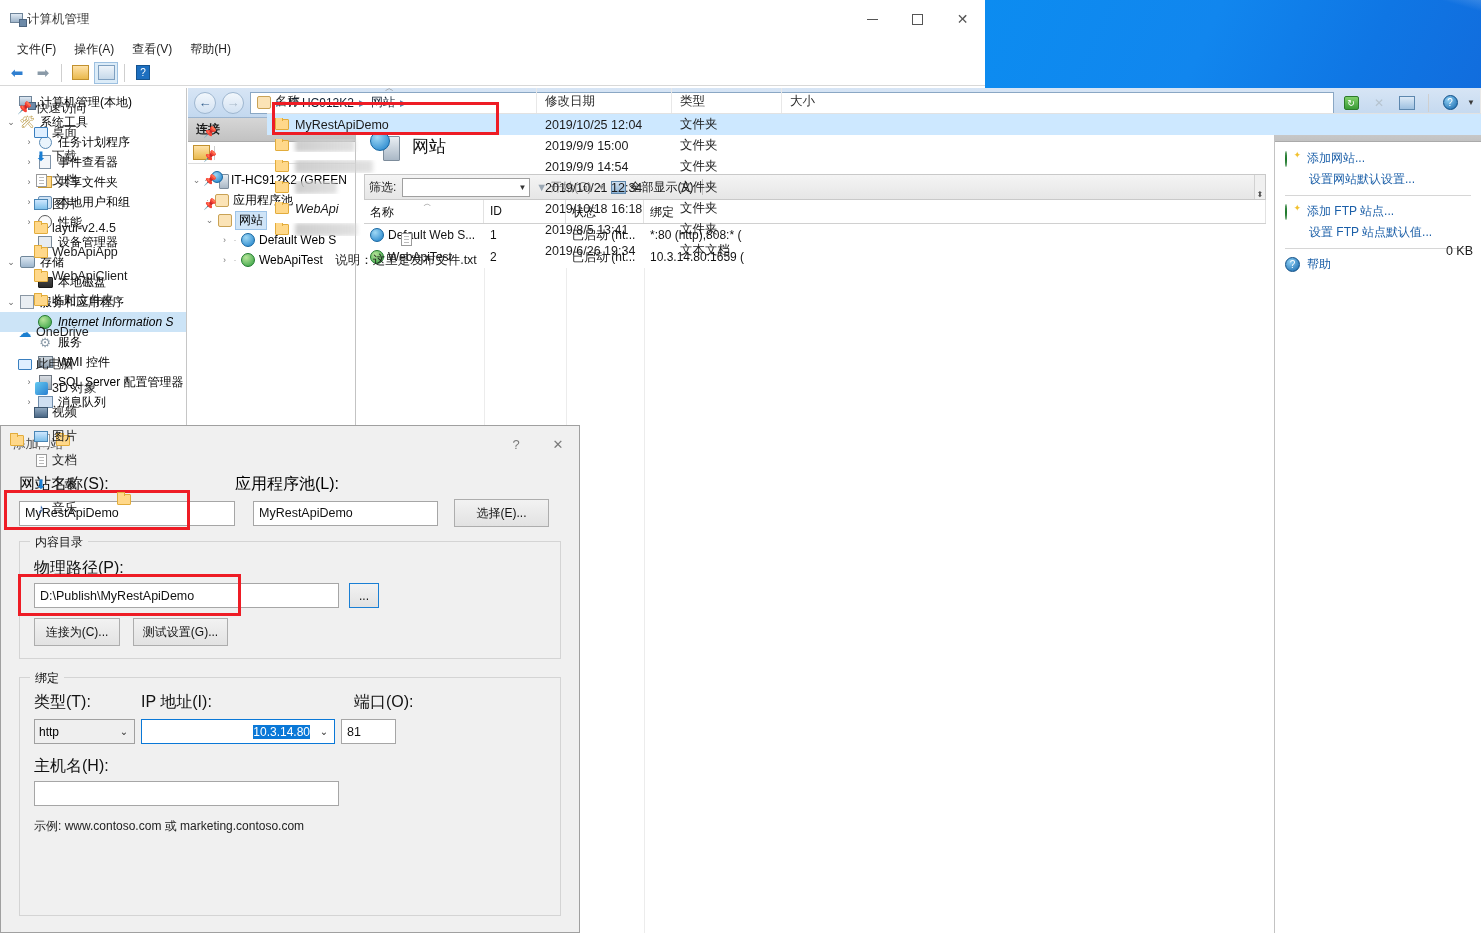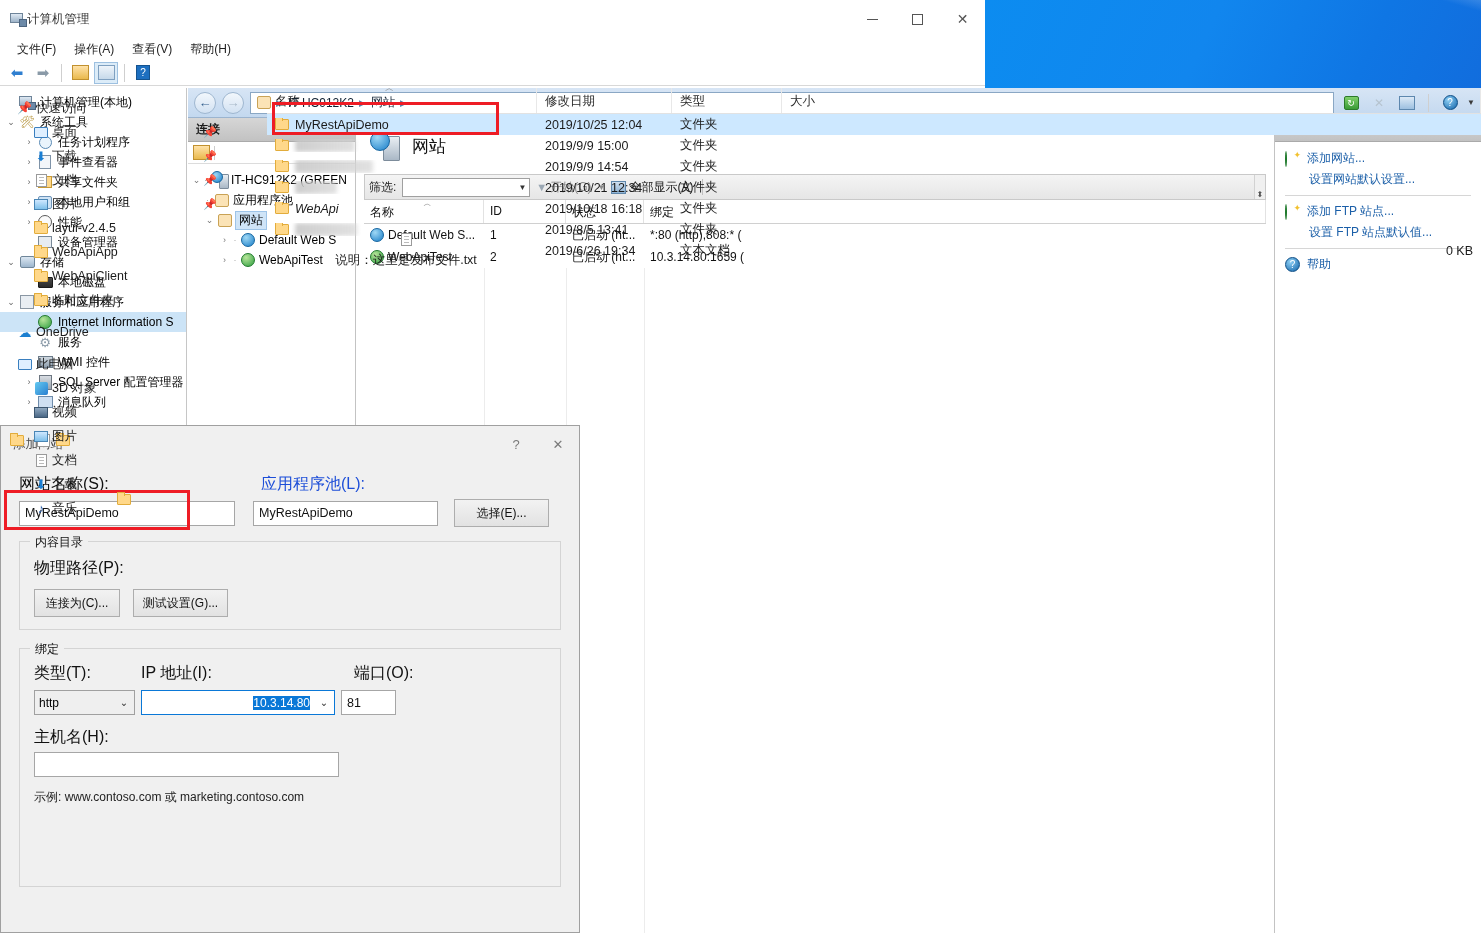--- a/index.html
+++ b/index.html
@@ -72,21 +72,21 @@
 
   #cm-body { position:absolute; left:0; top:88px; right:0; bottom:0; display:flex; background:#fff; }
   #cm-tree {
     width:187px; border-right:1px solid #c6c6c6; padding:4px 0 0 0; overflow:hidden;
     background:#fff; font-size:12px; color:#000;
   }
   .tnode { display:flex; align-items:center; height:20px; white-space:nowrap; padding-left:4px; }
   .tnode .exp { width:14px; text-align:center; color:#666; font-size:9px; flex:none; }
   .tnode .ico { width:18px; height:16px; margin-right:4px; flex:none; display:flex; align-items:center; justify-content:center; font-size:11px;}
   .tnode .lbl { overflow:hidden; }
-  .tnode.sel { background:#cce4f7; }
+  .tnode.sel { background:#cce4f7;font-style:italic; }
   .ind1 { padding-left:4px; } .ind2 { padding-left:22px; }
 
   
   #iis {
     flex:1; display:flex; flex-direction:column; background:#f0f0f0; overflow:hidden;
     border-left:1px solid #fff;
   }
   #iis-addr {
     height:30px; display:flex; align-items:center; gap:6px; padding:0 6px;
     background:linear-gradient(180deg,#d7e5f5,#c3d8ef);
@@ -149,21 +149,21 @@
   .actsep { height:1px; background:#d6d6d6; margin:5px 10px; }
 
   
   #dlg { left:0; top:425px; width:580px; height:508px; background:#f0f0f0; border:1px solid #a0a0a0; }
   #dlg-title { height:36px; display:flex; align-items:center; padding-left:12px; background:#f0f0f0; position:relative;}
   #dlg-title .t { font-size:12.5px; color:#4a4a4a; }
   #dlg-title .dbtns { position:absolute; right:0; top:0; height:36px; display:flex; }
   #dlg-title .dbtn { width:42px; height:36px; display:flex;align-items:center;justify-content:center; color:#7a7a7a; font-size:13px;}
   #dlg-body { padding:12px 18px; }
   .flabel { font-size:16px; color:#111; margin-bottom:4px; }
-  .flabel.dim { color:#1d4ed8;margin-left:26px; }
+  .flabel.dim { color:#000000; }
   .tbox { height:25px; background:#fff; border:1px solid #a6a6a6; display:flex; align-items:center; padding:0 5px; font-size:12.5px; color:#111;}
   .btn {
     height:28px; min-width:86px; background:linear-gradient(180deg,#f2f2f2,#e2e2e2); border:1px solid #adadad;
     display:flex; align-items:center; justify-content:center; font-size:12px; color:#111;
   }
   .group { border:1px solid #d4d4d4; position:relative; padding:14px 14px 12px 14px; margin-top:14px; }
   .group > .glegend { position:absolute; top:-8px; left:10px; background:#f0f0f0; padding:0 5px; font-size:12px; color:#111; }
   .redbox { position:absolute; border:3px solid #ee1c25; pointer-events:none; }
   .selbtn { border:1px solid #1a7fd4 !important; }
   .selecttext { background:#0a78d7; color:#fff; }
@@ -662,20 +662,29 @@
         <div style="width:16px;"></div>
         <div class="btn" style="width:95px;">
           <span>选择(E)...</span>
         </div>
         <div class="redbox" style="left:-15px; top:-9px; width:186px; height:40px;"></div>
       </div>
 
       <div class="group">
         <div class="glegend">内容目录</div>
         <div class="flabel" style="margin-top:2px;">物理路径(P):</div>
+        <div style="display:flex; align-items:center; gap:10px; position:relative;">
+          <div class="tbox" style="width:305px;">
+            <span>D:\Publish\MyRestApiDemo</span>
+          </div>
+          <div class="btn selbtn" style="min-width:0;width:30px;height:25px;">
+            <span>...</span>
+          </div>
+          <div class="redbox" style="left:-16px; top:-9px; width:223px; height:42px;"></div>
+        </div>
         <div style="display:flex; gap:13px; margin-top:10px;">
           <div class="btn" style="width:83px;">
               <span>连接为(C)...</span>
             </div>
           <div class="btn" style="width:95px;">
               <span>测试设置(G)...</span>
             </div>
         </div>
       </div>
 

